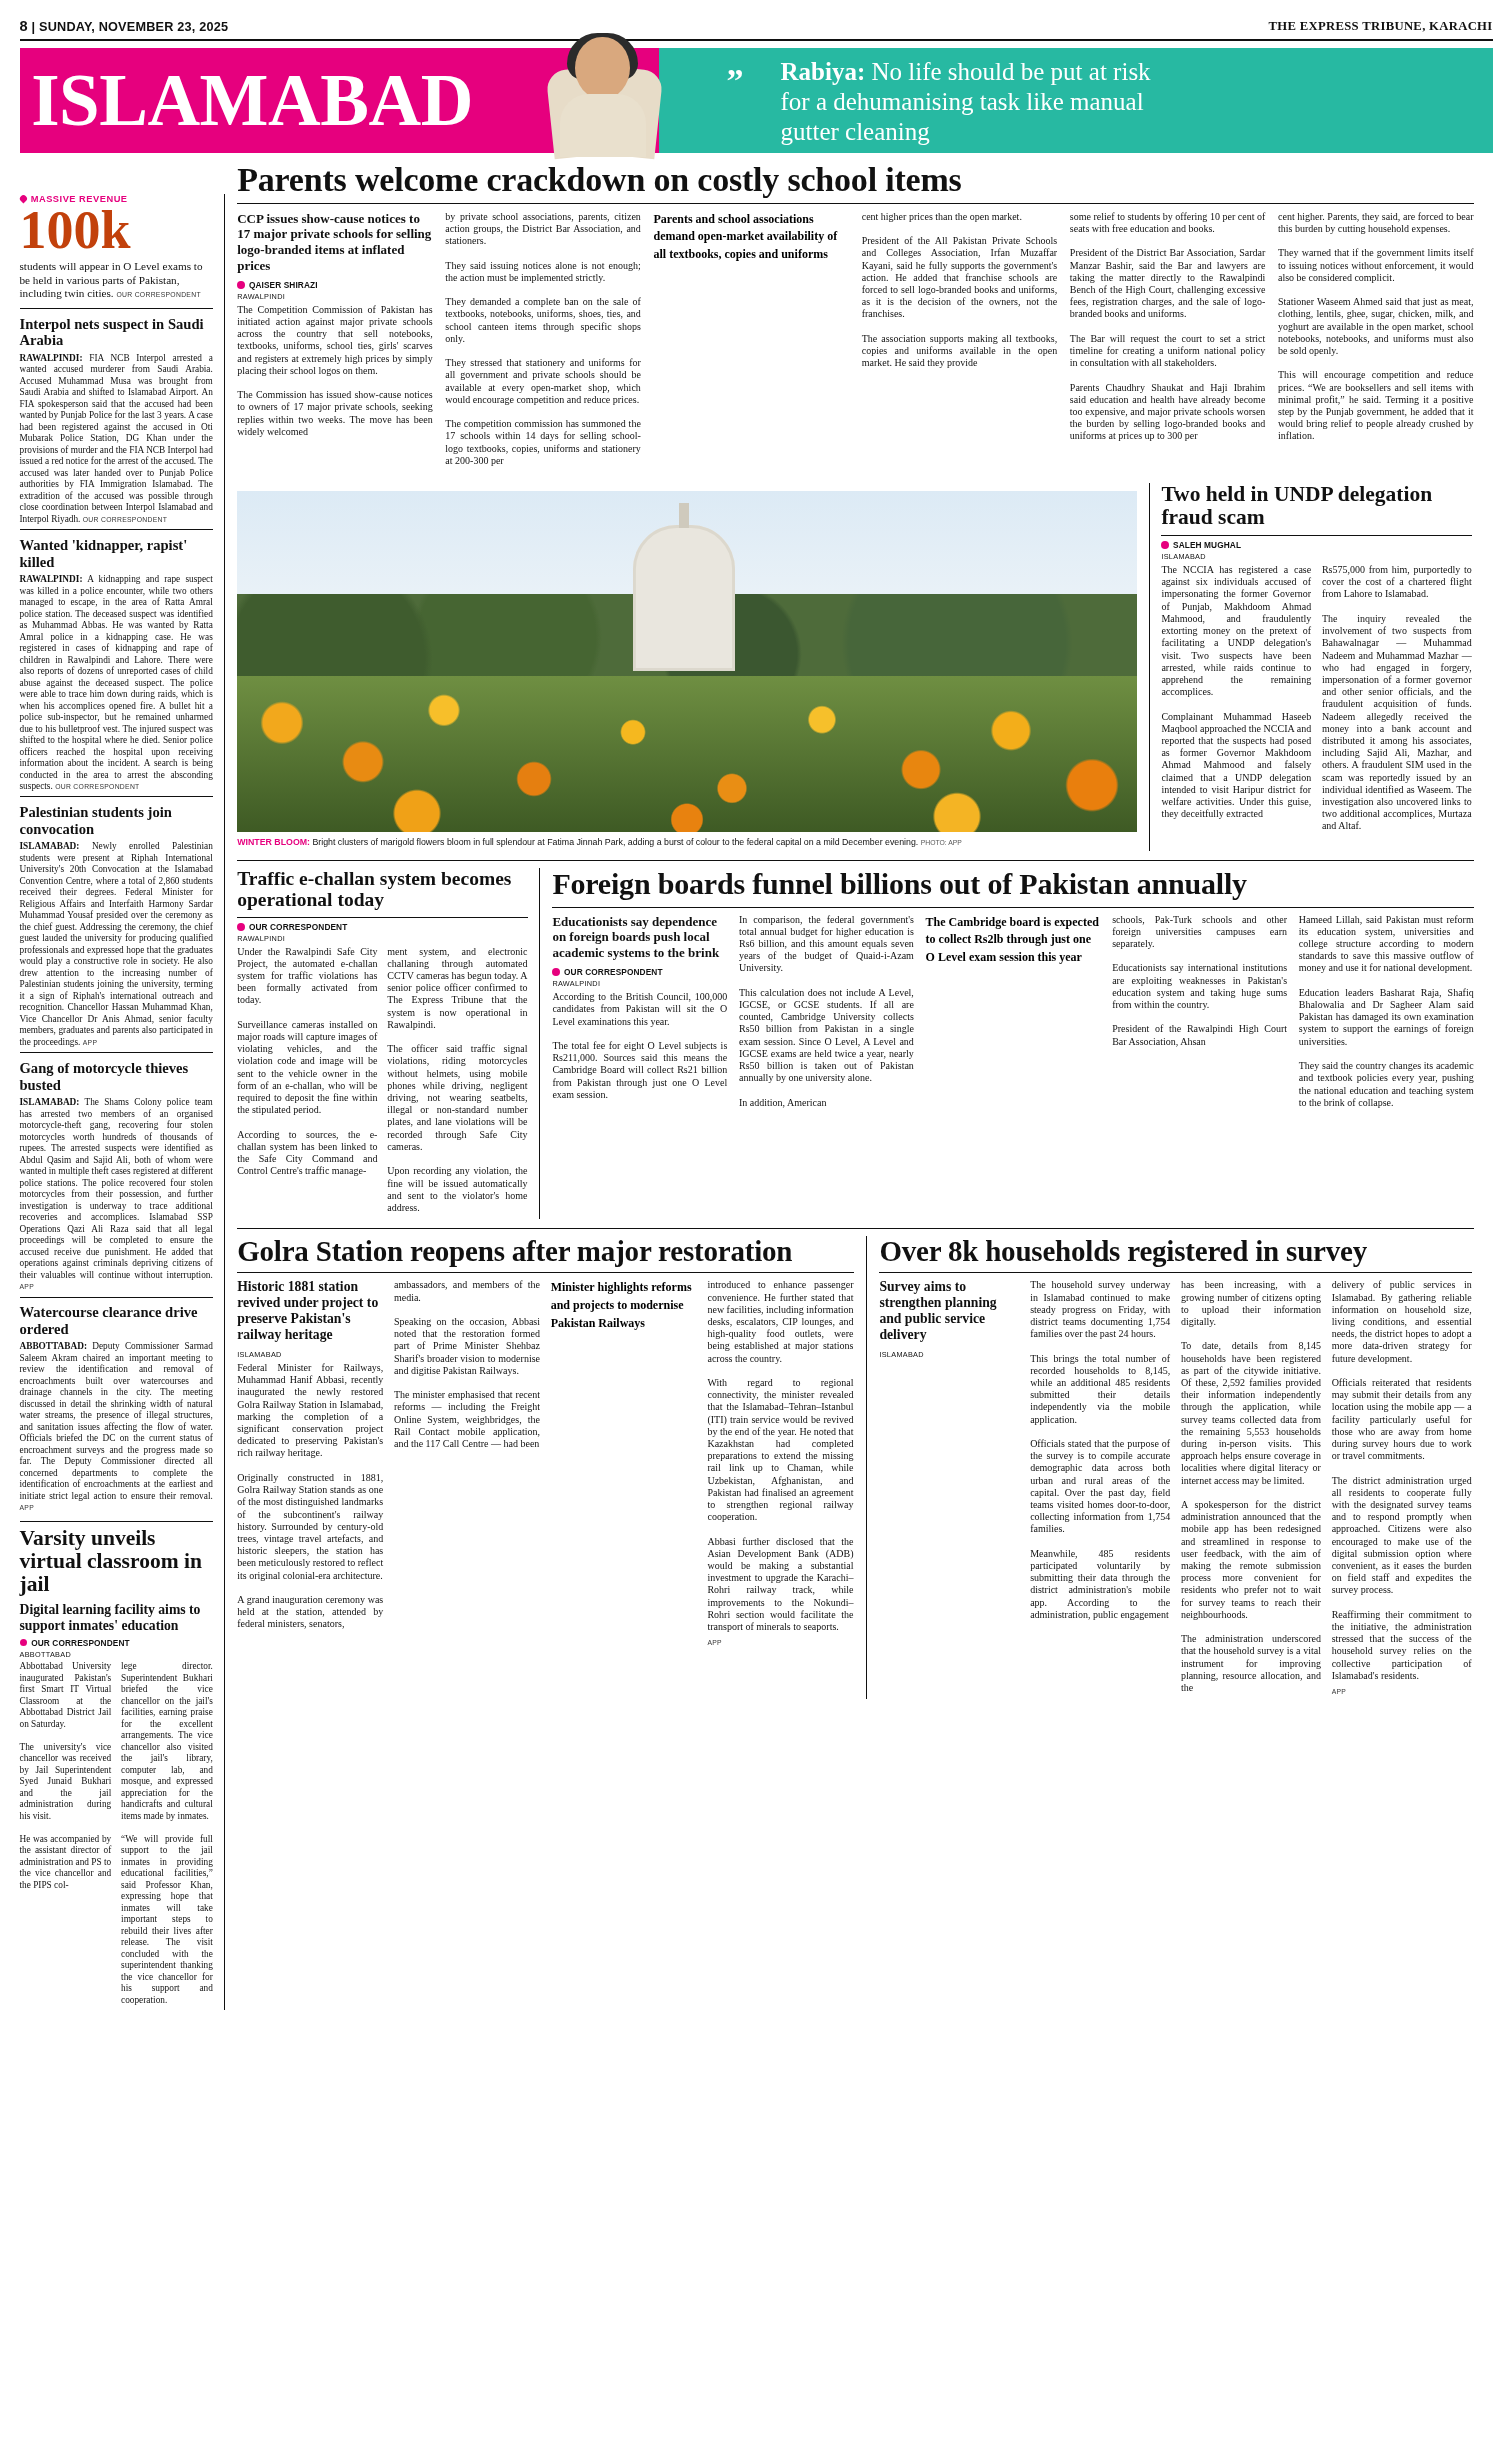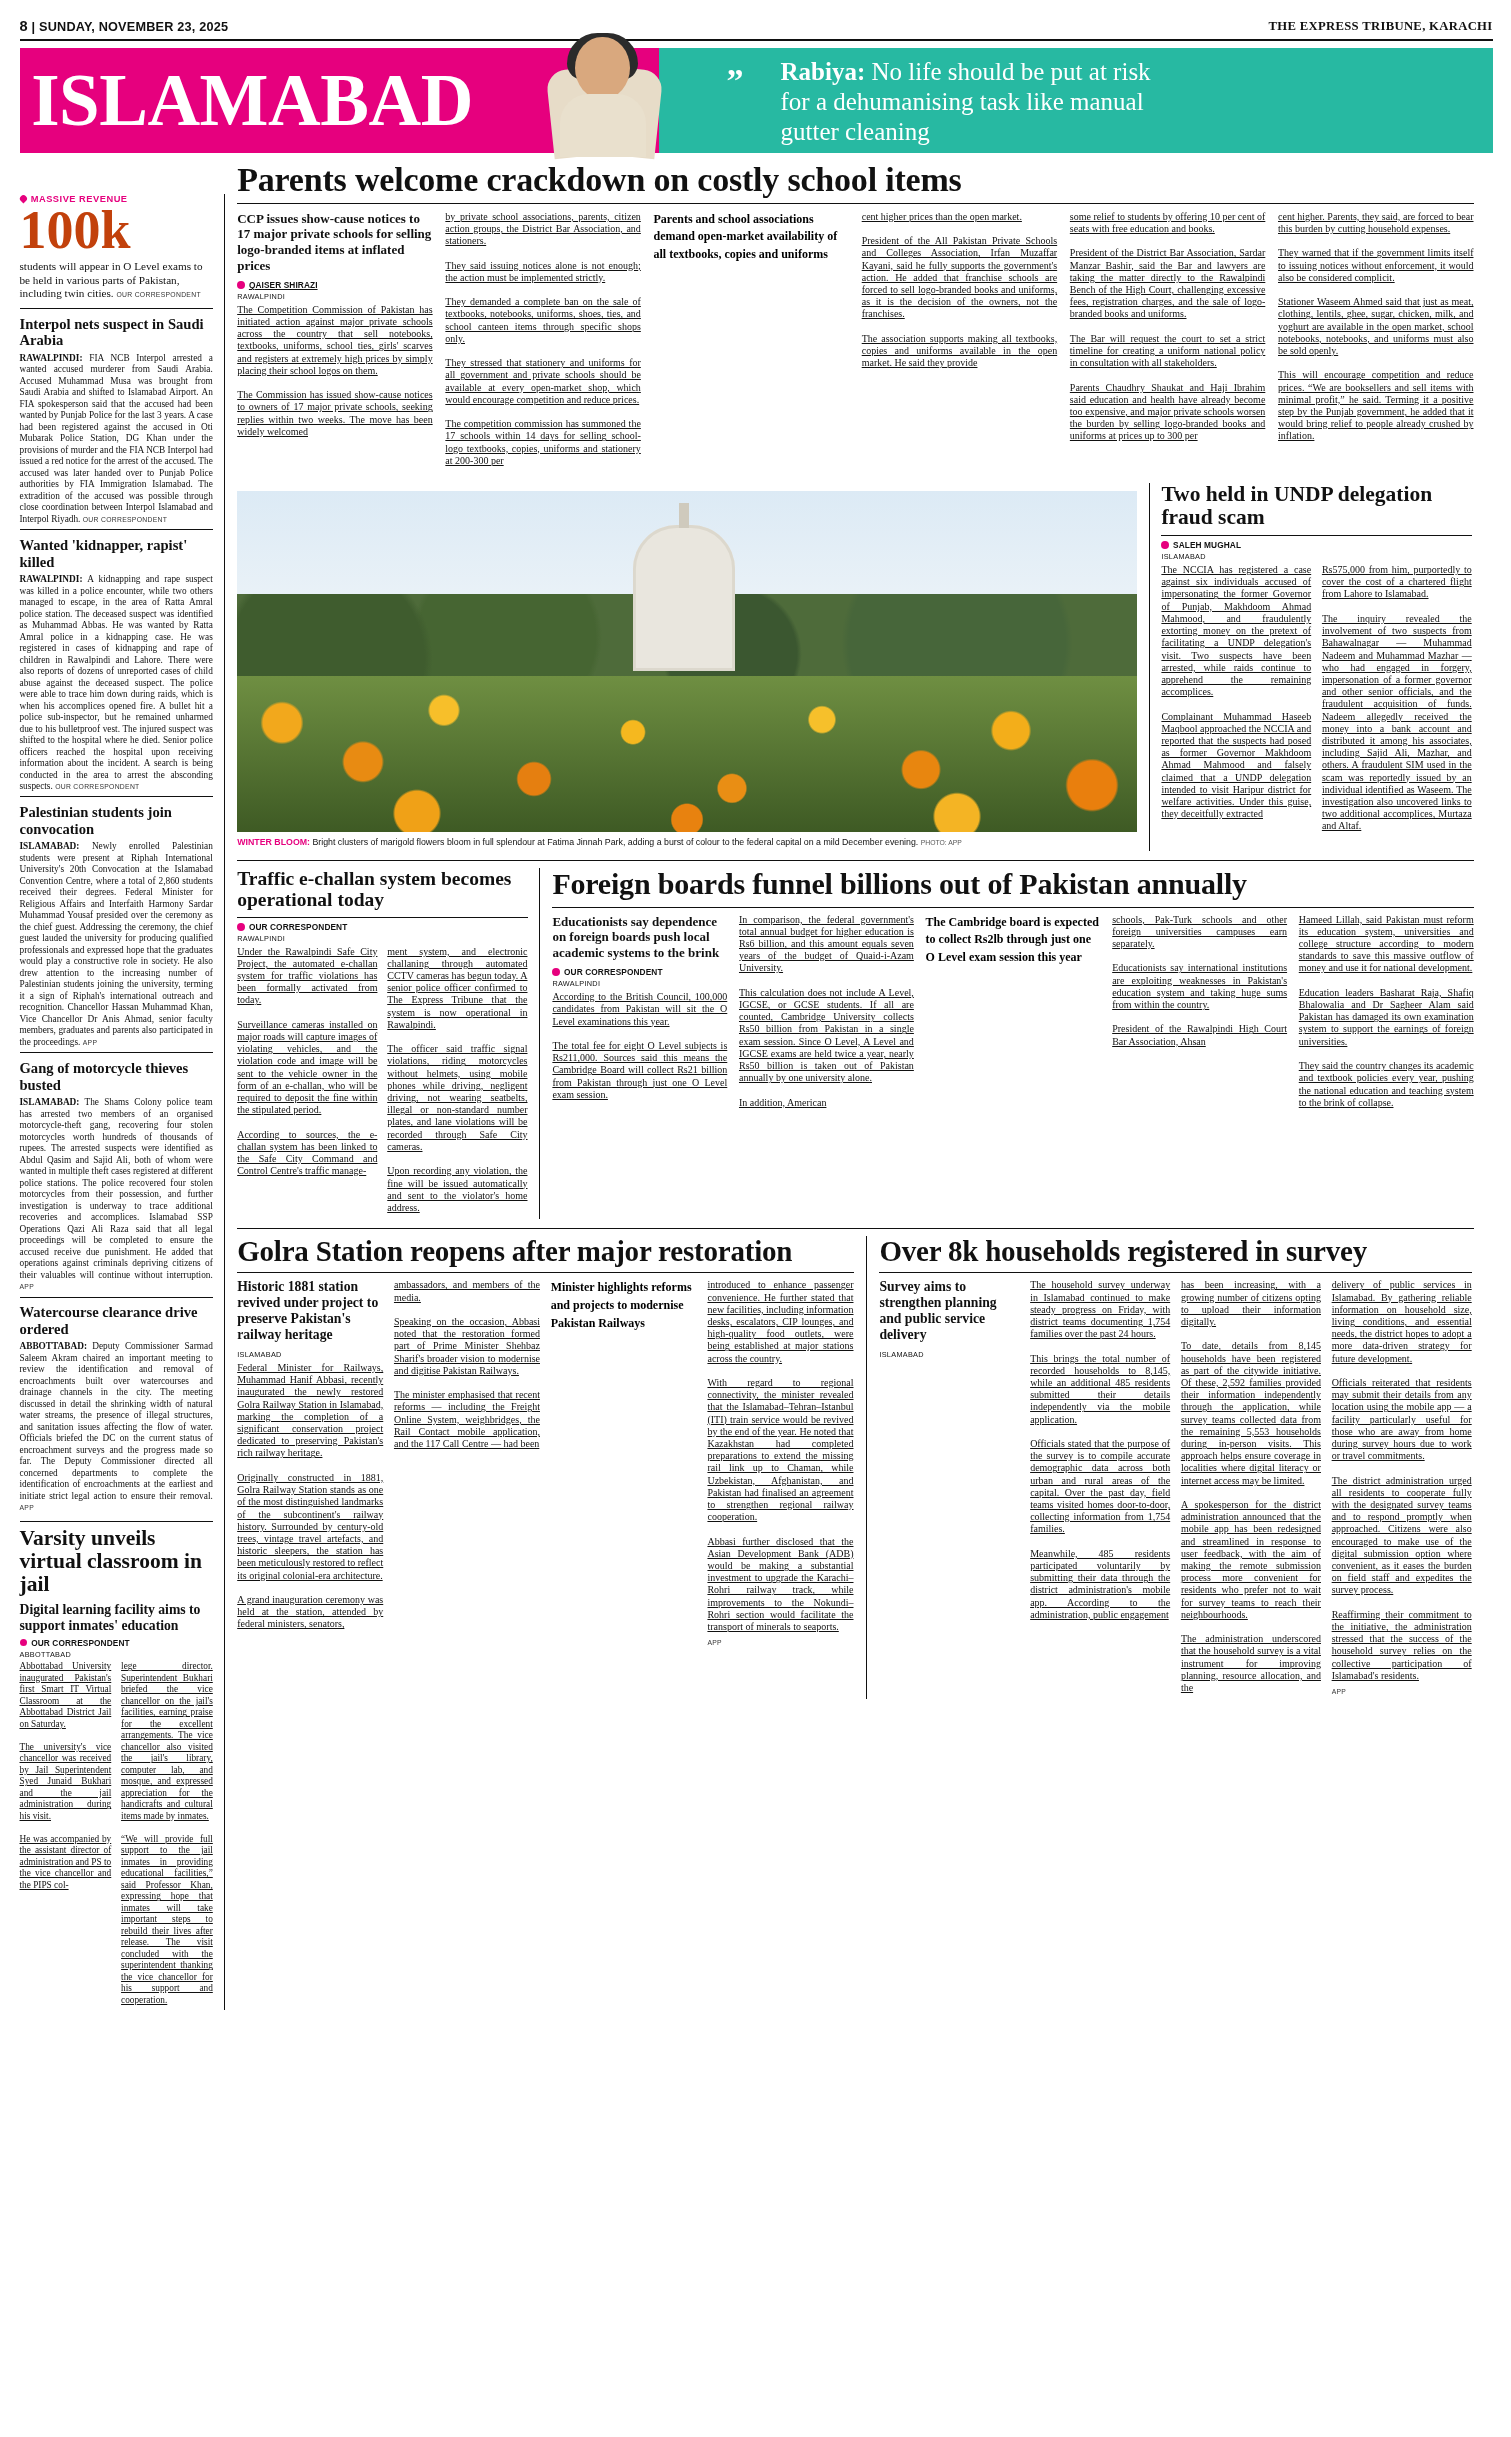--- a/index.html
+++ b/index.html
@@ -45,21 +45,21 @@
   .portrait .scarfL { position:absolute; left:13.7px; top:34px; width:49px; height:88px; background:#e7dcc8; border-radius:19.5px 4.9px 0 0; transform:rotate(-6deg); }
   .portrait .scarfR { position:absolute; left:73px; top:34px; width:49px; height:88px; background:#e7dcc8; border-radius:4.9px 19.5px 0 0; transform:rotate(6deg); }
   .portrait .body { position:absolute; left:23.4px; top:59px; width:86px; height:63px; background:#e9e0cd; border-radius:29px 29px 0 0; }
   .portrait .neck { position:absolute; left:55px; top:55px; width:22.4px; height:19.5px; background:#c89a72; }
   .byline {
     font-family:"Liberation Sans", sans-serif; font-size:8.3px; font-weight:bold;
     letter-spacing:0.1px; display:flex; align-items:center; gap:3.9px;
   }
   .byline .dot { width:7.8px; height:7.8px; border-radius:50%; background:#e6007e; display:inline-block; }
   .dateline { font-family:"Liberation Sans", sans-serif; font-size:7.3px; letter-spacing:0.3px; margin:2px 0 2.9px 0; }
-  p.body { font-size:10px; line-height:12.2px; text-align:justify; margin:0 0 4.9px 0; hyphens:auto;text-decoration:underline; }
+  p.body { font-size:10px; line-height:12.2px; text-align:justify; margin:0 0 4.9px 0; hyphens:auto; }
   p.body:first-letter { }
 
   .rule-thin { border-top:0.5px solid #111; }
   .rule-thick { border-top:1.5px solid #111; }
 
   
   .main {
     display:grid;
     grid-template-columns: 205px 1249px;
     gap: 0px;
@@ -250,21 +250,21 @@
 
     <div class="right">
 
       <div>
         <div class="lead-head">Parents welcome crackdown on costly school items</div>
         <div class="lead-rule"></div>
 
         <div class="cols6">
           <div>
             <div class="deck">CCP issues show-cause notices to 17 major private schools for selling logo-branded items at inflated prices</div>
-            <div class="byline" style="margin-top:6.8px;text-decoration:underline;">
+            <div class="byline" style="margin-top:6.8px;">
               <span class="dot"></span>
               <span>QAISER SHIRAZI</span>
             </div>
             <div class="dateline">RAWALPINDI</div>
             <p class="body" style="white-space:pre-line;">The Competition Commission of Pakistan has initiated action against major private schools across the country that sell notebooks, textbooks, uniforms, school ties, girls' scarves and registers at extremely high prices by simply placing their school logos on them.
 
 The Commission has issued show-cause notices to owners of 17 major private schools, seeking replies within two weeks. The move has been widely welcomed</p>
           </div>
           <div>
             <p class="body" style="white-space:pre-line;">by private school associations, parents, citizen action groups, the District Bar Association, and stationers.

